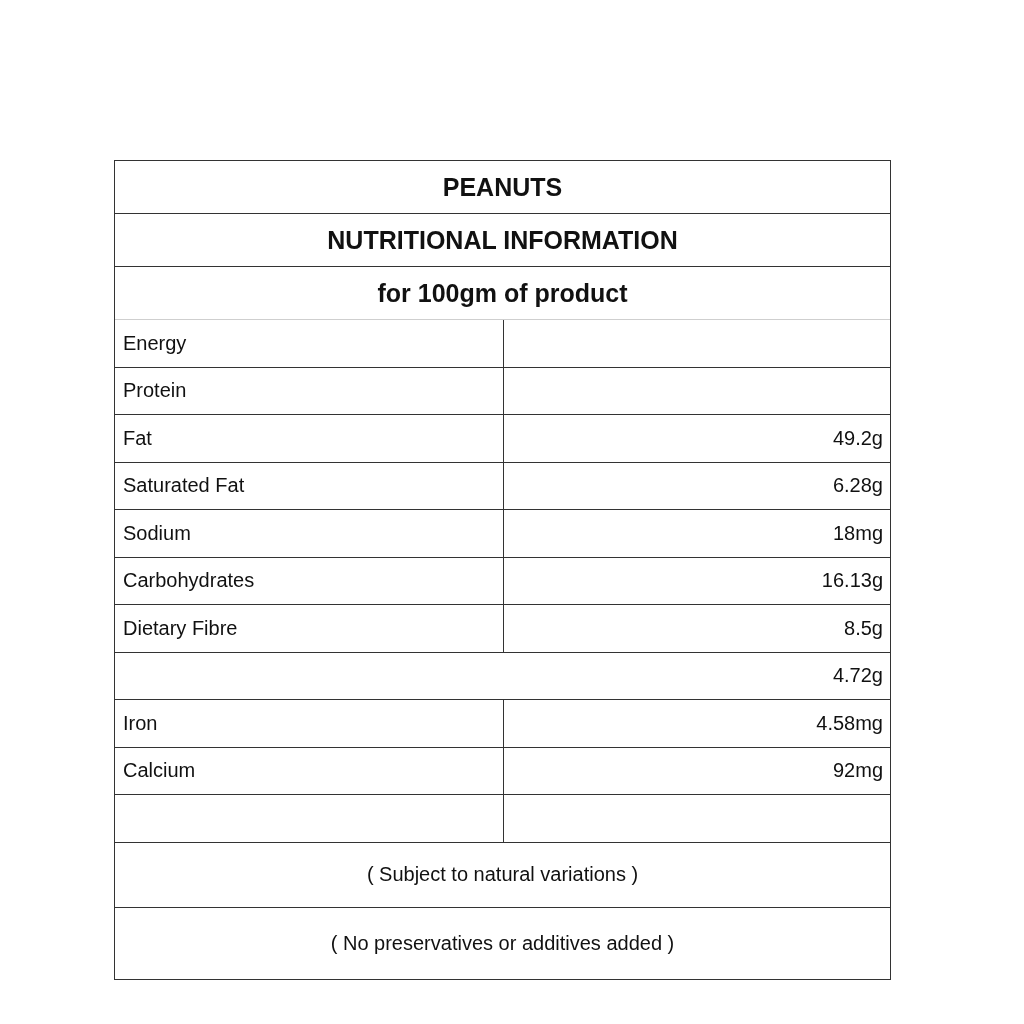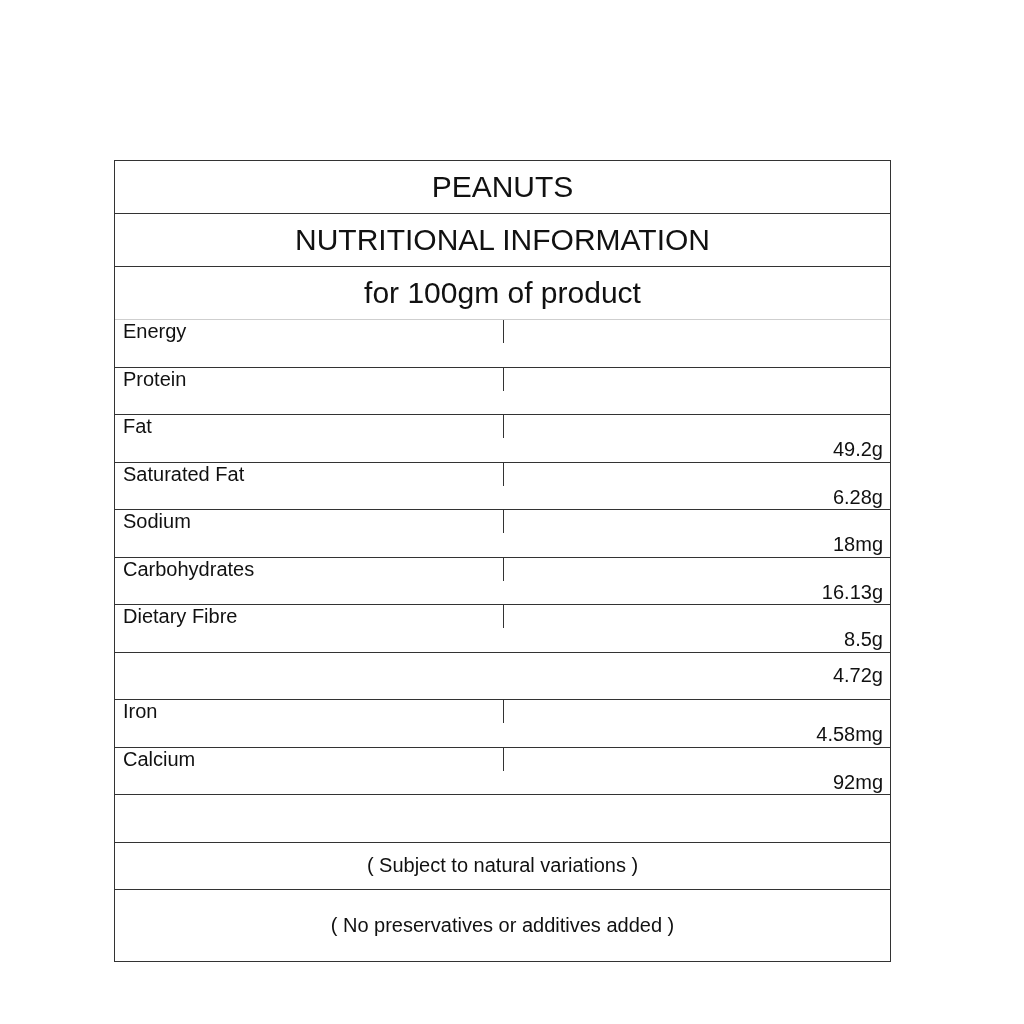--- a/index.html
+++ b/index.html
@@ -21,54 +21,53 @@
       width: 777px;
       border: 1.5px solid #333333;
       box-sizing: border-box;
     }
     .title-row {
       height: 53px;
       border-bottom: 1.5px solid #333333;
       display: flex;
       align-items: center;
       justify-content: center;
-      font-weight: normal;
-      font-size: 30px;
+      font-weight: bold;
+      font-size: 25px;
       box-sizing: border-box;
     }
     .title-row.last {
       border-bottom: 1px solid #cfcfcf;
     }
     .data-row {
       height: 47.5px;
       display: flex;
       border-bottom: 1.5px solid #333333;
       box-sizing: border-box;
-      flex-direction: column;
     }
     .cell-name {
       width: 389px;
       border-right: 1.5px solid #333333;
       display: flex;
       align-items: center;
       padding-left: 8px;
       font-size: 20px;
       box-sizing: border-box;
     }
     .cell-value {
       flex: 1;
       display: flex;
       align-items: center;
       justify-content: flex-end;
       padding-right: 7px;
       font-size: 20px;
       box-sizing: border-box;
     }
     .note-row {
-      height: 47px;
+      height: 65px;
       border-bottom: 1.5px solid #333333;
       display: flex;
       align-items: center;
       justify-content: center;
       font-size: 20px;
       box-sizing: border-box;
     }
     .note-row.last {
       height: 71px;
       border-bottom: none;

